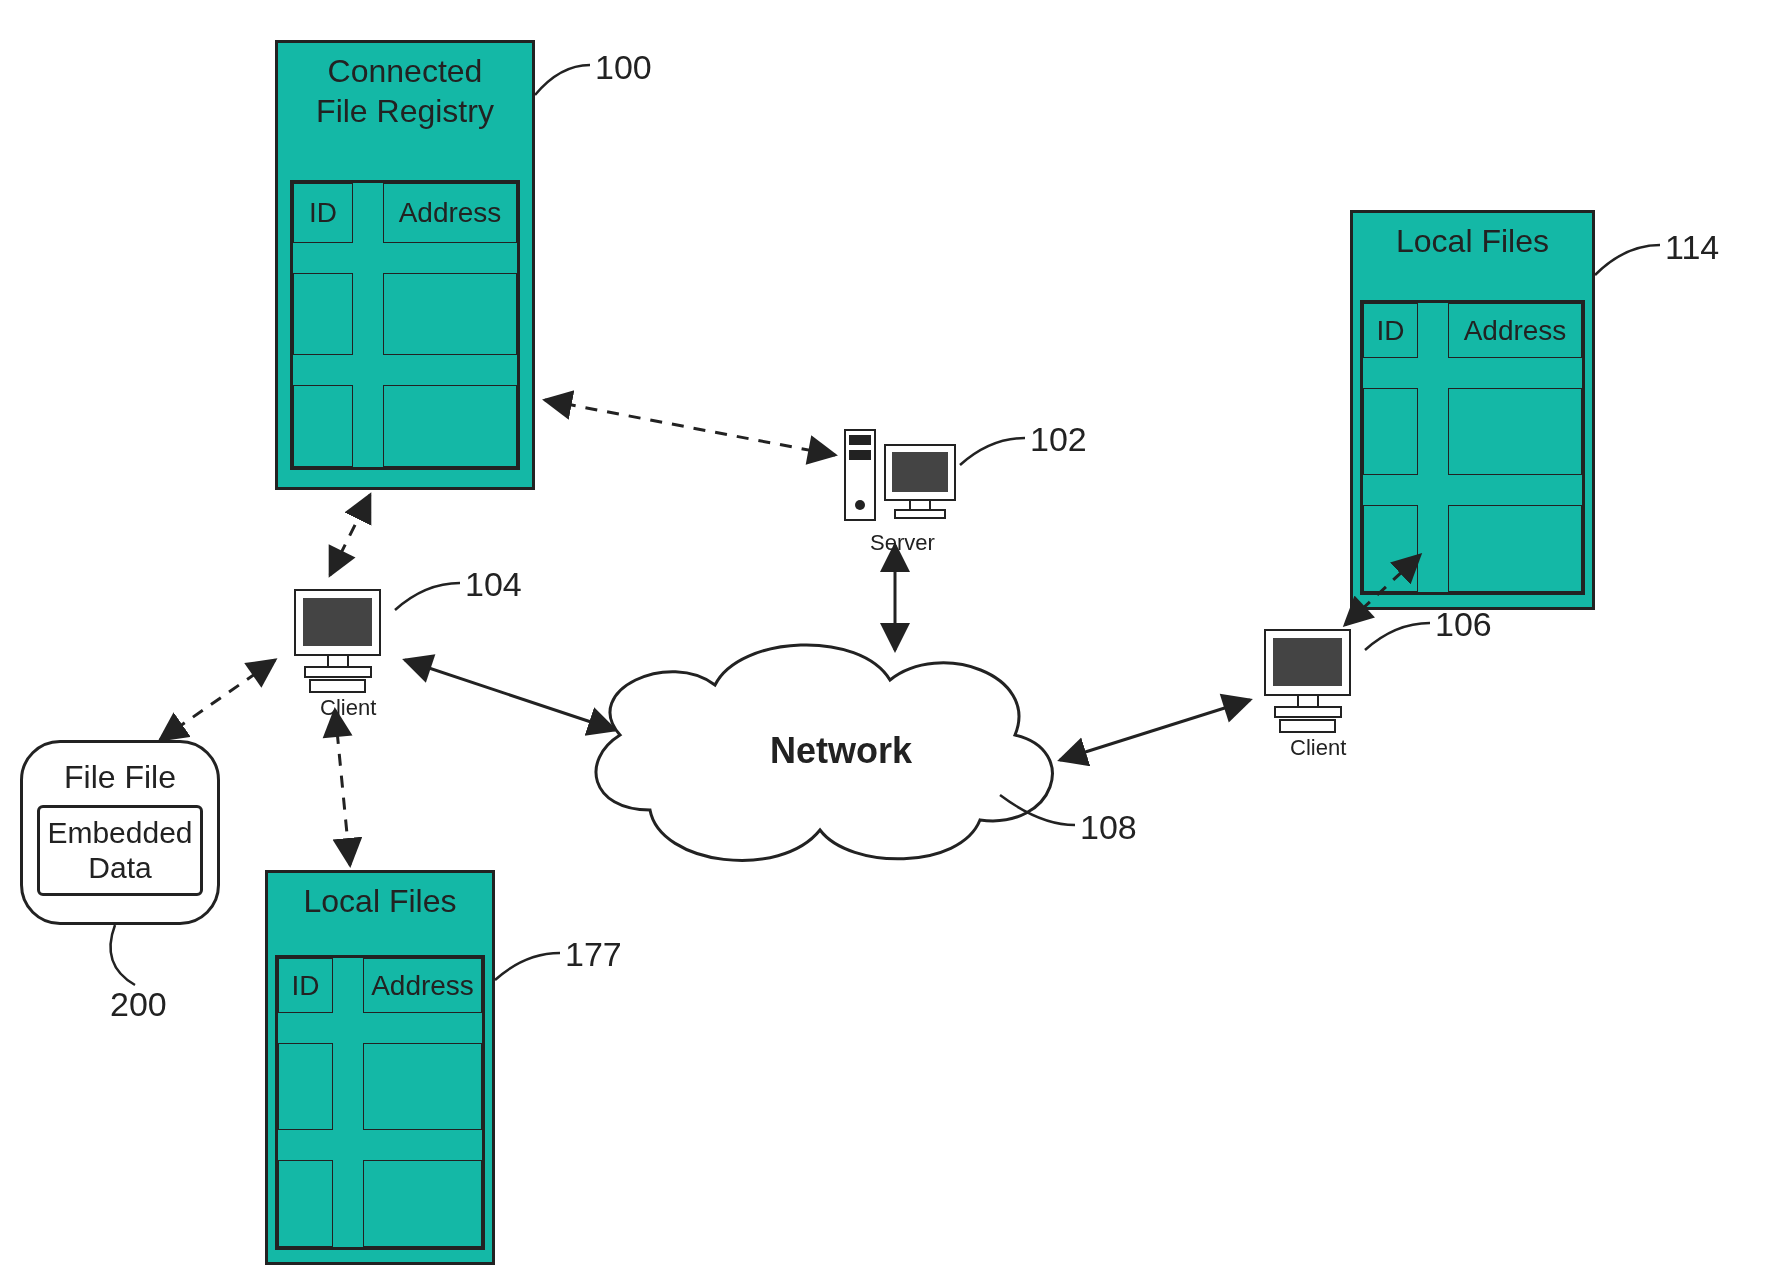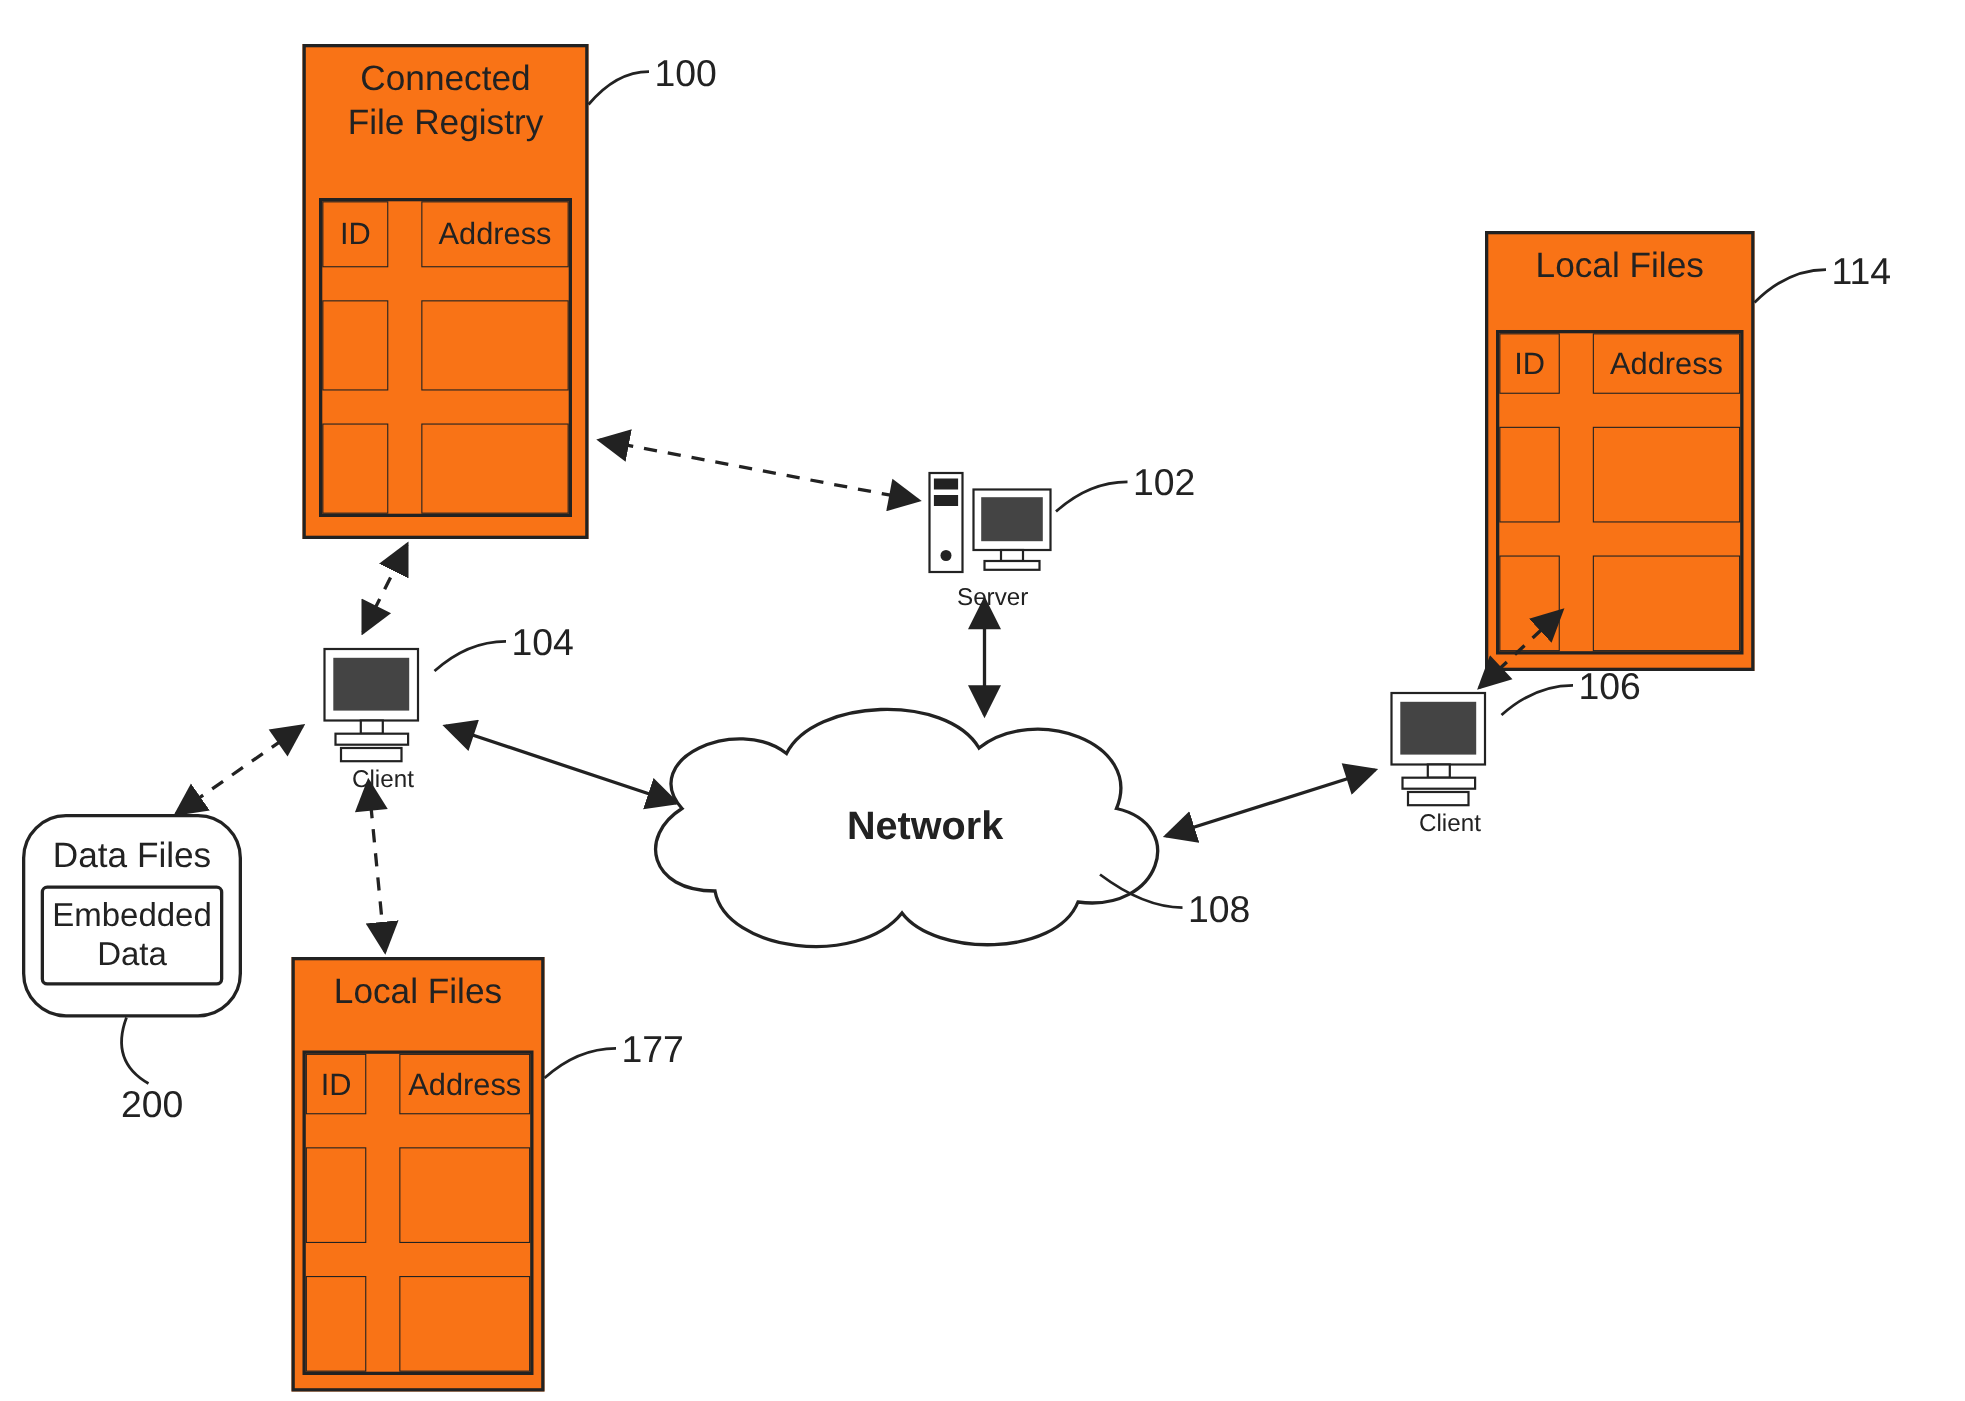--- a/index.html
+++ b/index.html
@@ -12,21 +12,21 @@
     color: #222;
   }
   .canvas {
     position: relative;
     width: 1786px;
     height: 1274px;
   }
   .box {
     position: absolute;
     border: 3px solid #222;
-    background: #f97316;
+    background: #14b8a6;
     box-sizing: border-box;
   }
   .label {
     position: absolute;
     font-size: 34px;
     color: #222;
     white-space: nowrap;
   }
   .title-text {
     text-align: center;
@@ -150,21 +150,21 @@
              C 220 260 100 245 90 190 Z" fill="#fff" stroke="#222" stroke-width="3"></path>
   </svg>
   <div class="label" style="left:770px; top:730px; font-size:36px;font-weight:bold;">Network</div>
   <svg style="left:1000px; top:790px;" width="90" height="45">
     <path d="M0 5 Q 40 35 75 35" stroke="#222" stroke-width="2.5" fill="none"></path>
   </svg>
   <div class="label" style="left:1080px; top:808px;">108</div>
 
   <div style="position:absolute; left:20px; top:740px; width:200px; height:185px;
               border:3px solid #222; border-radius:40px; box-sizing:border-box; text-align:center;">
-    <div class="title-text" style="padding-top:14px;">Data Files</div>
+    <div class="title-text" style="padding-top:14px;">File File</div>
     <div style="margin:8px 14px 0 14px; border:3px solid #222; border-radius:6px;
                 padding:8px 4px; font-size:30px; white-space:pre-line; line-height:1.15;">Embedded
 Data</div>
   </div>
   <svg style="left:100px; top:925px;" width="60" height="70">
     <path d="M15 0 Q 0 40 35 60" stroke="#222" stroke-width="2.5" fill="none"></path>
   </svg>
   <div class="label" style="left:110px; top:985px;">200</div>
 
   <div class="box" style="left:265px; top:870px; width:230px; height:395px;">

